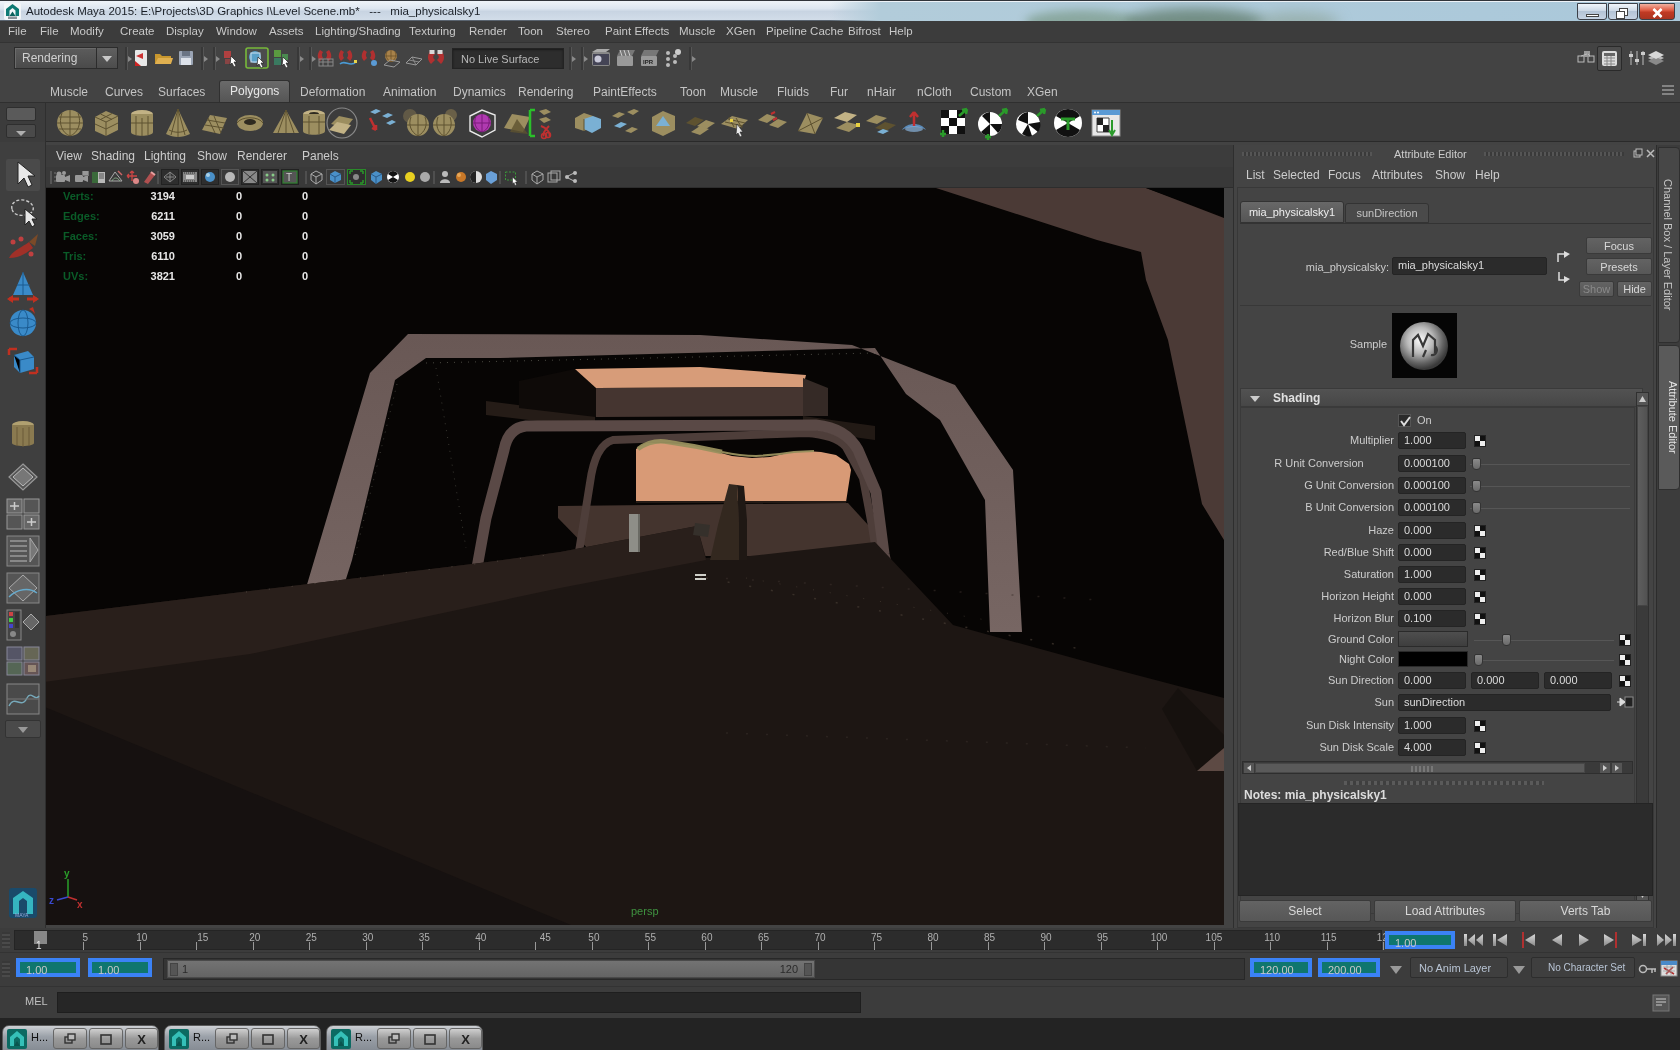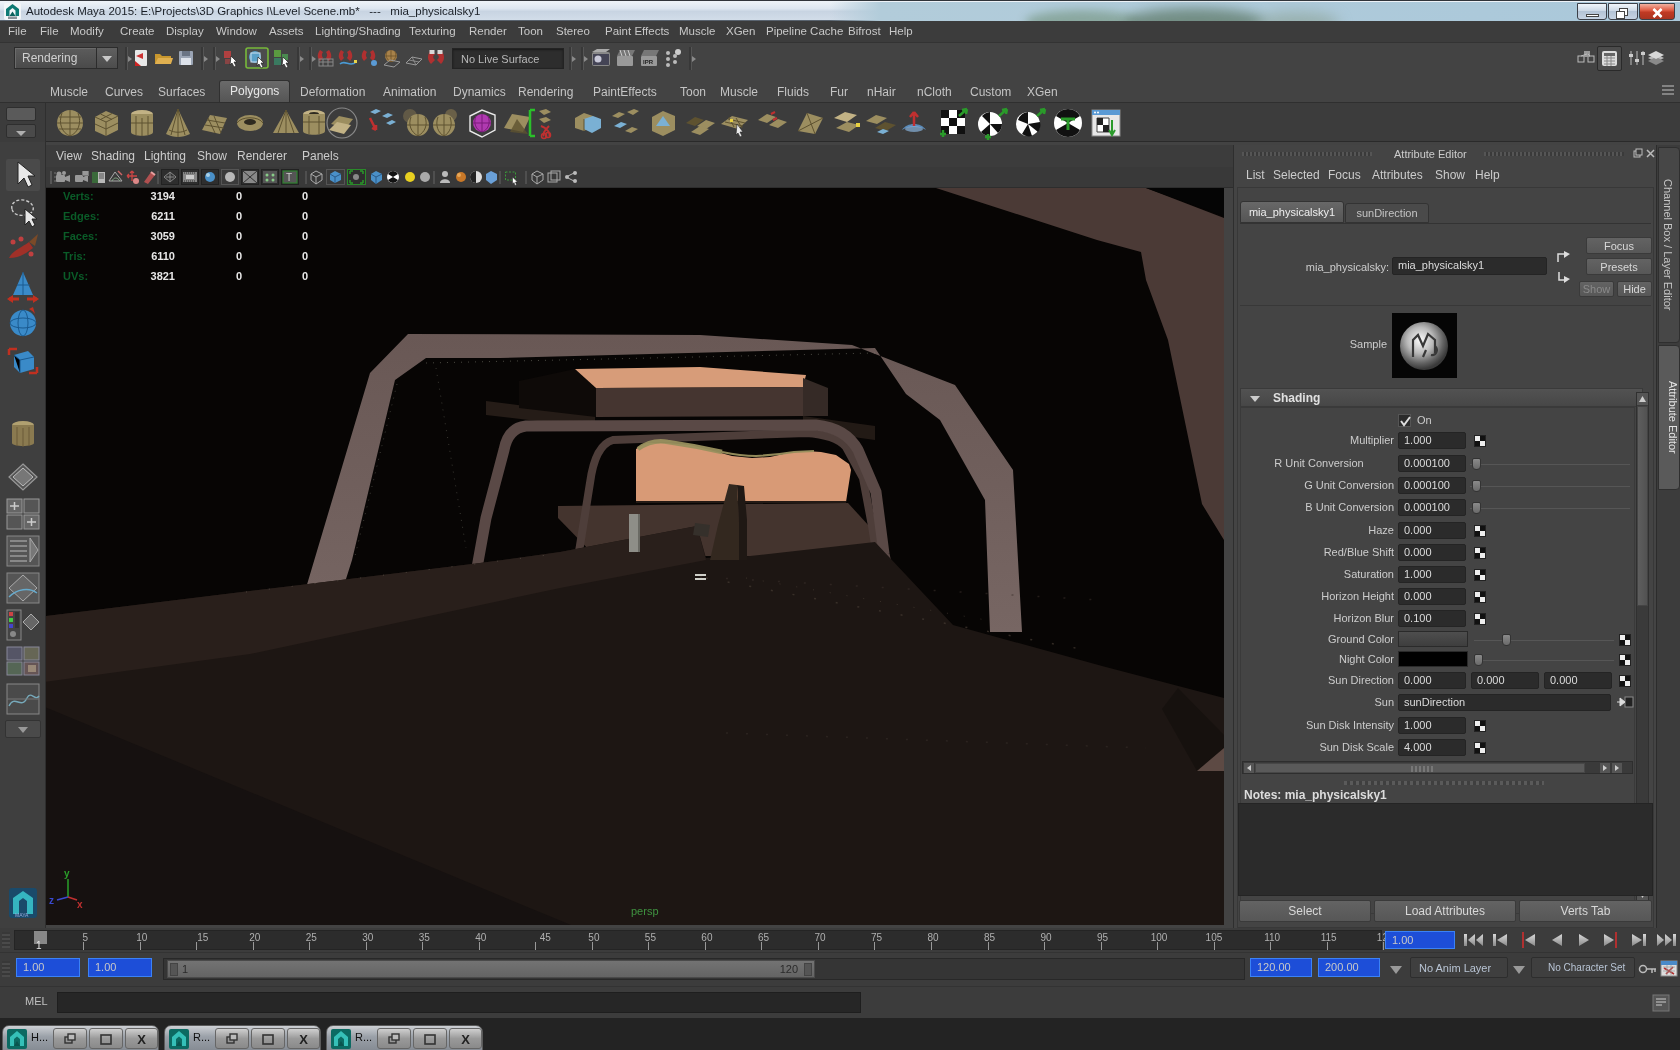--- a/index.html
+++ b/index.html
@@ -50,21 +50,21 @@
 .checker{position:absolute;width:12px;height:12px;background:conic-gradient(#111 0 25%,#eee 0 50%,#111 0 75%,#eee 0);border:1px solid #222;}
 .slidertrack{position:absolute;height:1px;background:#262626;border-bottom:1px solid #565656;}
 .sliderhandle{position:absolute;width:9px;height:12px;background:linear-gradient(180deg,#8a8a8a,#6a6a6a);border:1px solid #333;border-radius:2px 2px 4px 4px;}
 
 #vtabs{left:1656px;top:145px;width:24px;height:783px;background:#3c3c3c;border-left:1px solid #2c2c2c;}
 .vtab{position:absolute;left:1px;width:22px;color:#c6c6c6;font-size:11px;writing-mode:vertical-rl;text-align:center;background:#474747;border:1px solid #2f2f2f;border-radius:0 4px 4px 0;}
 
 #timeslider{left:0;top:928px;width:1680px;height:24px;background:#3c3c3c;}
 #timeruler{left:14px;top:2px;width:1368px;height:20px;background:#2c2c2c;border:1px solid #242424;color:#b8b8b8;font-size:10px;}
 #rangerow{left:0;top:952px;width:1680px;height:34px;background:#3c3c3c;border-top:1px solid #333;}
-.rfield{position:absolute;background:#1d4ed8;border:1px solid #3b82f6;color:#c8c8c8;font-size:11px;padding:2px 0 0 6px;}
+.rfield{position:absolute;background:#0f766e;border:4px solid #3b82f6;color:#c8c8c8;font-size:11px;padding:2px 0 0 6px;}
 #rangebar{left:163px;top:5px;width:1082px;height:22px;background:#353535;border:1px solid #282828;}
 #rangeinner{position:absolute;left:3px;top:1px;width:648px;height:18px;background:linear-gradient(180deg,#737373,#646464);border:1px solid #4a4a4a;color:#2a2a2a;font-size:11px;}
 #melrow{left:0;top:986px;width:1680px;height:32px;background:#3c3c3c;border-top:1px solid #333;}
 #melfield{left:57px;top:5px;width:804px;height:21px;background:#262626;border:1px solid #1e1e1e;}
 #warnfield{left:862px;top:5px;width:784px;height:21px;background:#e9e6a6;border:1px solid #b0ad6e;color:#5a2020;font-size:11px;line-height:20px;padding-left:6px;white-space:nowrap;overflow:hidden;}
 #taskbar{left:0;top:1018px;width:1680px;height:32px;background:#232323;}
 .task{position:absolute;top:7px;height:26px;background:linear-gradient(180deg,#cdd0d4,#9aa0a8 45%,#868c94);border:1px solid #5a5a5a;border-radius:7px 7px 0 0;color:#111;font-size:11px;}
 .task .seg{position:absolute;top:2px;height:21px;border:1px solid #666;border-radius:3px;background:linear-gradient(180deg,#cfcfcf,#9a9a9a 50%,#8a8a8a);text-align:center;color:#222;font-weight:bold;}
 </style></head>
 <body>

